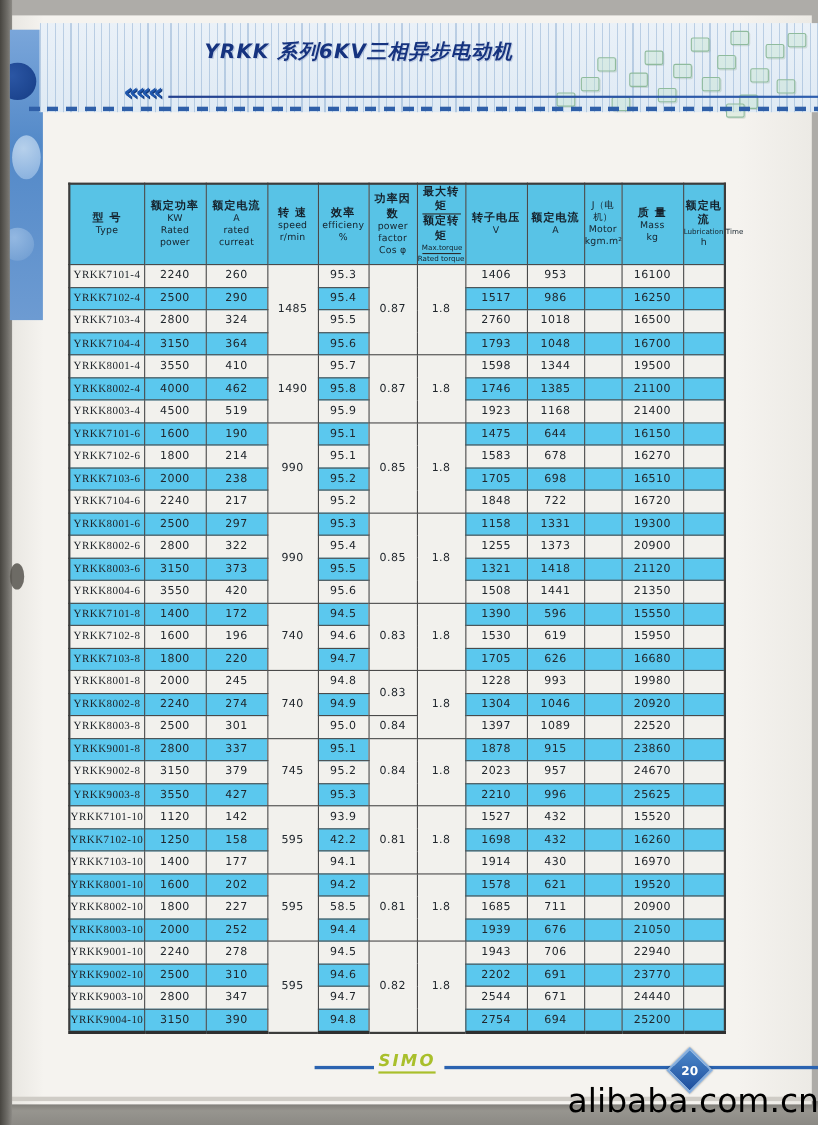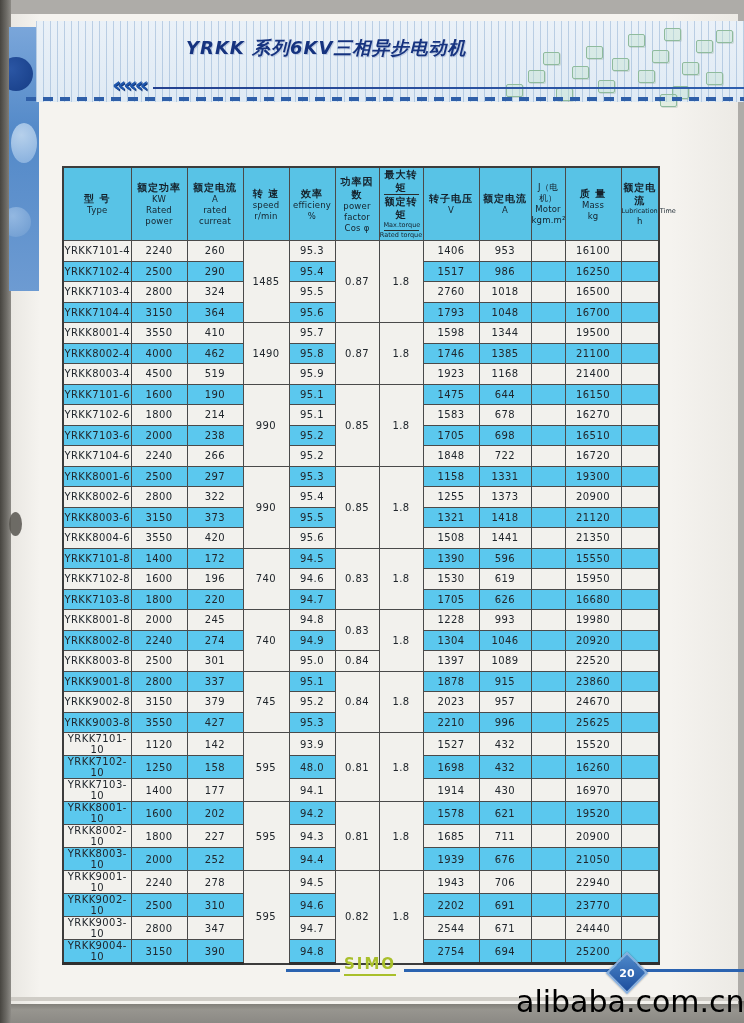--- a/index.html
+++ b/index.html
@@ -55,29 +55,29 @@
     font-size:13px;font-weight:bold;color:#1c1c1c;letter-spacing:1px;}
   table.spec{position:absolute;left:62px;top:166px;border-collapse:collapse;table-layout:fixed;
     width:596px;background:#f2f1ed;border:2px solid #3c3c3c;}
   table.spec th,table.spec td{border:1px solid #4a4a4a;padding:0;text-align:center;vertical-align:middle;}
   table.spec thead th{height:60px;background:#58c3e6;color:#15222c;font-weight:normal;}
   .h-zh{font-size:10px;font-weight:bold;line-height:13px;letter-spacing:1px;}
   .h-en{font-size:8.5px;line-height:11px;letter-spacing:.2px;}
   .h-sm{font-size:6.5px;line-height:9px;white-space:nowrap;}
   .fr-bar{border-bottom:1px solid #2b2b2b;margin:0 4px;}
   table.spec td{height:19.5px;font-size:10px;line-height:11px;color:#20262c;letter-spacing:.4px;}
-  td.c-model{font-size:8.5px;letter-spacing:.2px;color:#5d6974;}
+  td.c-model{font-size:8.5px;letter-spacing:.2px;color:#5d6974;font-family:Liberation Serif, serif;}
   td.alt{background:#5bc8ee;}
   td.c-merge{background:#f2f1ed;font-size:10px;}
   table.spec tbody tr:last-child td{border-bottom:3px solid #2f2f2f;}
 
   
   .footer-line-a{position:absolute;left:286px;top:969px;width:54px;height:3px;background:#2b63b0;}
   .footer-line-b{position:absolute;left:404px;top:969px;width:340px;height:3px;background:#2b63b0;}
-  .brand{position:absolute;left:344px;top:955px;font-size:15px;font-weight:bold;
+  .brand{position:absolute;left:344px;top:955px;font-size:15px;font-weight:bold;font-style:italic;
     color:#a9bf2b;letter-spacing:2px;border-bottom:2px solid #a9bf2b;padding-bottom:1px;}
   .page-diamond{position:absolute;left:612px;top:958px;width:26px;height:26px;
     transform:rotate(45deg);background:linear-gradient(135deg,#4d88ca,#1d4e9d);
     border:2px solid #86aedd;box-shadow:0 0 2px rgba(0,0,0,.4);}
   .page-diamond span{position:absolute;left:0;top:0;width:26px;height:26px;display:flex;
     align-items:center;justify-content:center;transform:rotate(-45deg);
     color:#fff;font-size:11px;font-weight:bold;}
   .watermark{position:absolute;left:516px;top:984px;font-size:30px;color:#000000;
     letter-spacing:0;white-space:nowrap;z-index:5;}
 </style>
@@ -320,21 +320,21 @@
           <td class="alt">95.2</td>
           <td class="alt">1705</td>
           <td class="alt">698</td>
           <td class="alt"></td>
           <td class="alt">16510</td>
           <td class="alt"></td>
         </tr>
         <tr>
           <td class="c-model">YRKK7104-6</td>
           <td>2240</td>
-          <td>266</td>
+          <td>217</td>
           <td>95.2</td>
           <td>1848</td>
           <td>722</td>
           <td></td>
           <td>16720</td>
           <td></td>
         </tr>
         <tr>
           <td class="c-model alt">YRKK8001-6</td>
           <td class="alt">2500</td>
@@ -502,21 +502,21 @@
           <td>1527</td>
           <td>432</td>
           <td></td>
           <td>15520</td>
           <td></td>
         </tr>
         <tr>
           <td class="c-model alt">YRKK7102-10</td>
           <td class="alt">1250</td>
           <td class="alt">158</td>
-          <td class="alt">48.0</td>
+          <td class="alt">42.2</td>
           <td class="alt">1698</td>
           <td class="alt">432</td>
           <td class="alt"></td>
           <td class="alt">16260</td>
           <td class="alt"></td>
         </tr>
         <tr>
           <td class="c-model">YRKK7103-10</td>
           <td>1400</td>
           <td>177</td>
@@ -538,21 +538,21 @@
           <td class="alt">1578</td>
           <td class="alt">621</td>
           <td class="alt"></td>
           <td class="alt">19520</td>
           <td class="alt"></td>
         </tr>
         <tr>
           <td class="c-model">YRKK8002-10</td>
           <td>1800</td>
           <td>227</td>
-          <td>94.3</td>
+          <td>58.5</td>
           <td>1685</td>
           <td>711</td>
           <td></td>
           <td>20900</td>
           <td></td>
         </tr>
         <tr>
           <td class="c-model alt">YRKK8003-10</td>
           <td class="alt">2000</td>
           <td class="alt">252</td>

